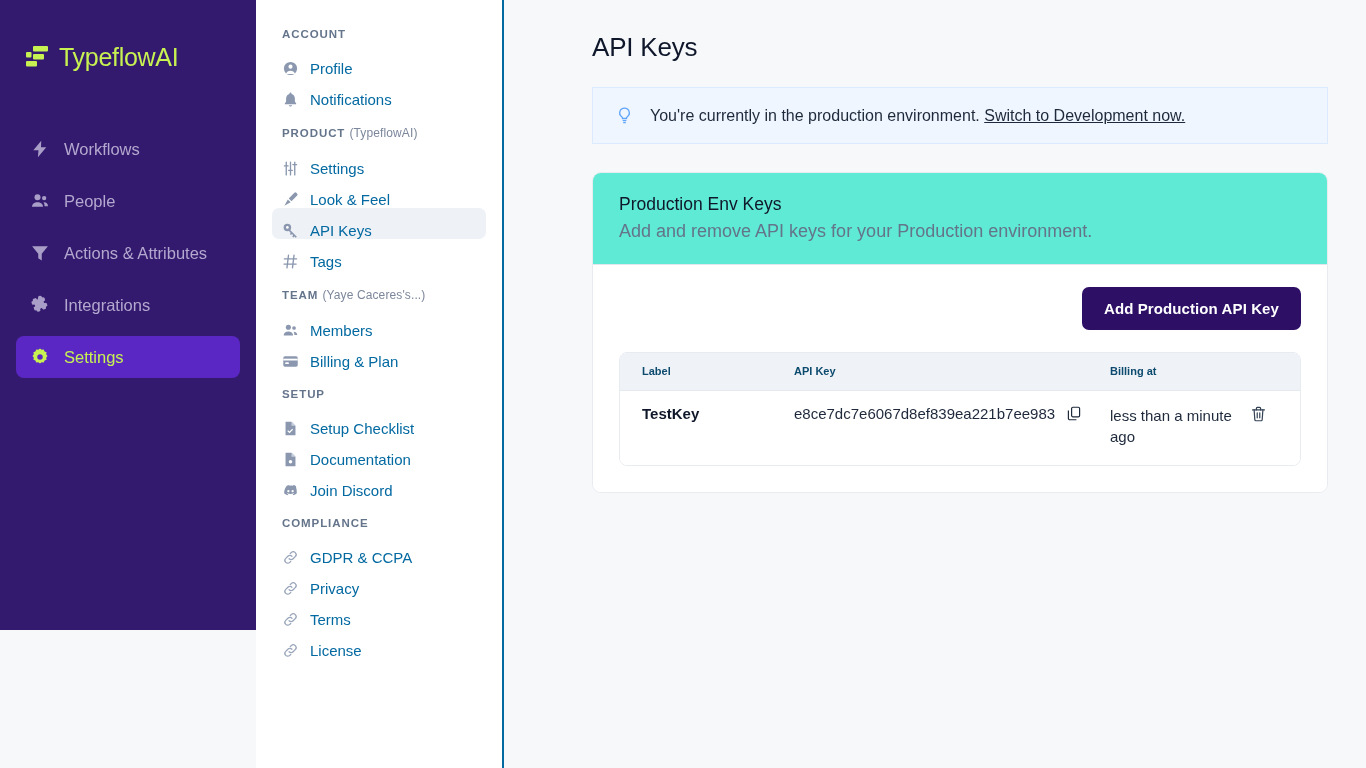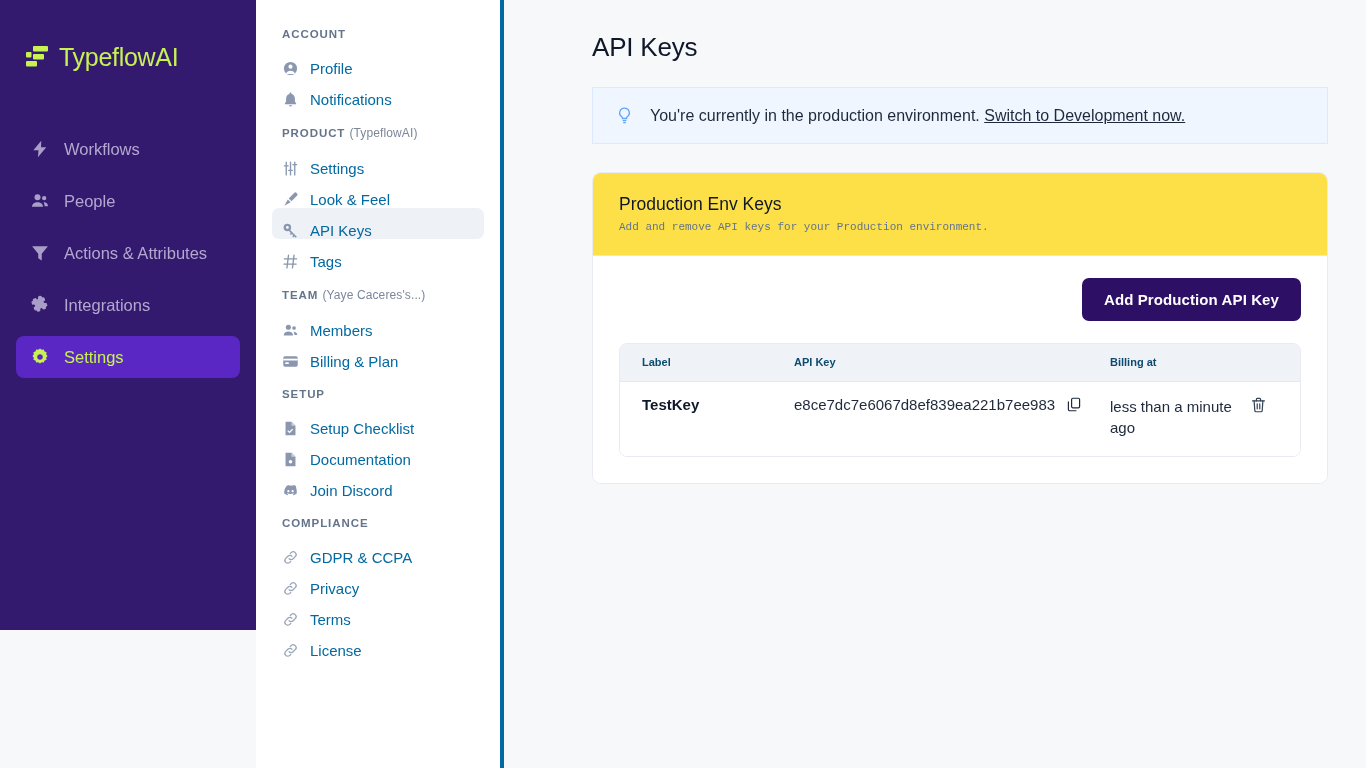--- a/index.html
+++ b/index.html
@@ -36,21 +36,21 @@
     user-select: none;
   }
   .nav-item .ic { width: 20px; height: 20px; flex: 0 0 20px; display:block; }
   .nav-item .ic svg { width: 20px; height: 20px; display:block; fill: #a99ec8; }
   .nav-item.active { background: #5b27c4; color: #c7f252; }
   .nav-item.active .ic svg { fill: #c7f252; }
 
   
   .secondary-nav {
     width: 248px; flex: 0 0 248px; height: 768px;
-    background: #ffffff; border-right: 4px solid #0369a1;
+    background: #ffffff; border-right: 2px solid #0369a1;
     padding: 28px 16px 16px 16px; overflow: hidden;
   }
   .sec-group { margin-bottom: 18px; }
   .sec-group:last-child { margin-bottom: 0; }
   .sec-heading {
     font-size: 11.5px; font-weight: 700; letter-spacing: 0.08em;
     color: #64748b; text-transform: uppercase;
     padding: 0 10px; margin-bottom: 6px; white-space: nowrap;
   }
   .sec-heading .sub {
@@ -86,25 +86,25 @@
   .info-text { font-size: 16px; color: #1e293b; }
   .info-link {
     color: #1e293b; text-decoration: underline; cursor: pointer;
   }
 
   .card {
     background: #ffffff; border: 1px solid #e8ebf0;
     border-radius: 9px; overflow: hidden;
   }
   .card-head {
-    background: #fde047; border-bottom: 1px solid #e2e7ee;
+    background: #5eead4; border-bottom: 1px solid #e2e7ee;
     padding: 21px 26px 22px 26px;
   }
   .card-title { font-size: 17.5px; color: #0f172a; margin-bottom: 6px; }
-  .card-sub { font-size: 11px; color: #64748b; font-family: Liberation Mono, monospace; }
+  .card-sub { font-size: 18px; color: #64748b; }
   .card-body { padding: 22px 26px 26px 26px; background: #fff; }
 
   .btn-row { display: flex; justify-content: flex-end; margin-bottom: 22px; }
   .btn-primary {
     background: #2d0f66; color: #ffffff;
     border: none; border-radius: 7px;
     font-family: inherit; font-size: 15px; font-weight: 700;
     padding: 0 22px; height: 43px; cursor: pointer;
     letter-spacing: 0.1px;
   }

